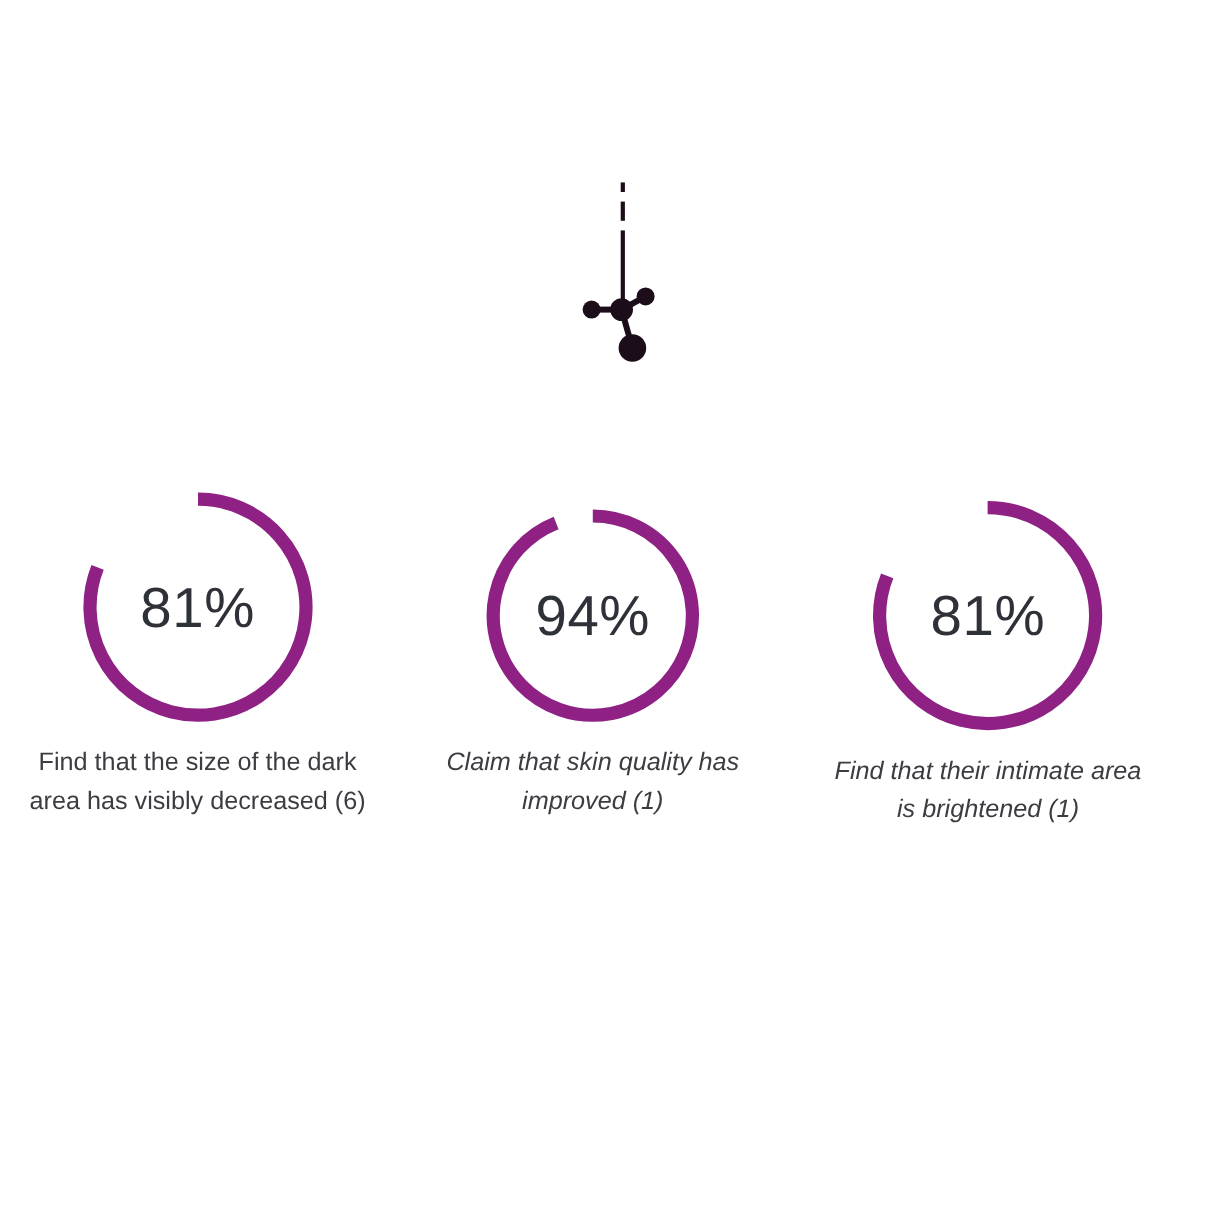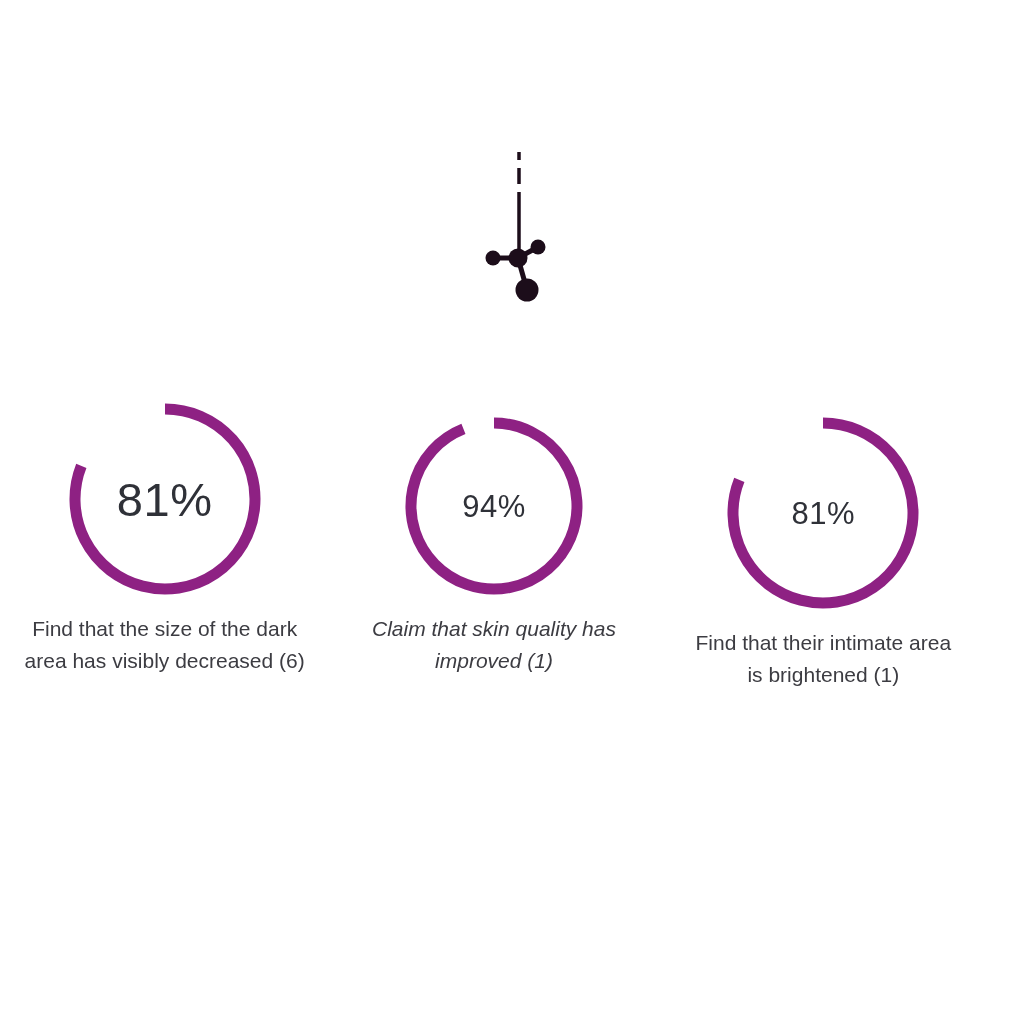--- a/index.html
+++ b/index.html
@@ -29,21 +29,21 @@
   .brand-mark svg { display: block; }
 
   
   .stats-row {
     position: absolute;
     left: 0;
     top: 398px;
     width: 988px;
     display: flex;
     justify-content: center;
-    align-items: flex-start;
+    align-items: center;
   }
   .stat-card {
     width: 341px;
     display: flex;
     flex-direction: column;
     align-items: center;
   }
   .donut-wrap {
     position: relative;
     display: flex;
@@ -51,41 +51,41 @@
     justify-content: center;
   }
   .donut-wrap svg { display: block; }
   .donut-value {
     position: absolute;
     left: 0;
     right: 0;
     top: 50%;
     transform: translateY(-50%);
     text-align: center;
-    font-size: 31px;
+    font-size: 47px;
     font-weight: 400;
     letter-spacing: 0.5px;
     color: #2f3138;
     line-height: 1;
   }
   .stat-caption {
     margin-top: 13px;
     width: 300px;
     text-align: center;
     font-size: 21px;
     line-height: 1.52;
     color: #3c3c42;
   }
 
   
   .card-1 .donut-value { font-size: 47px; }
   .card-2 .donut-wrap  { margin-top: 14px; }
   .card-2 .stat-caption { width: 290px; font-style: italic; }
   .card-3 .donut-wrap  { margin-top: 14px; }
-  .card-3 .stat-caption { width: 260px; }
+  .card-3 .stat-caption { width: 260px; font-style: italic; }
 </style>
 </head>
 <body>
 
 <div class="brand-mark">
   <svg width="1024" height="330" viewBox="0 0 1024 330" xmlns="http://www.w3.org/2000/svg">
     <g>
       <line x1="519" y1="152" x2="519" y2="160" stroke="#1c0d1a" stroke-width="3.5" stroke-linecap="butt"></line>
       <line x1="519" y1="168" x2="519" y2="184" stroke="#1c0d1a" stroke-width="3.5" stroke-linecap="butt"></line>
       <line x1="519" y1="192" x2="519" y2="258" stroke="#1c0d1a" stroke-width="3.5" stroke-linecap="butt"></line>

